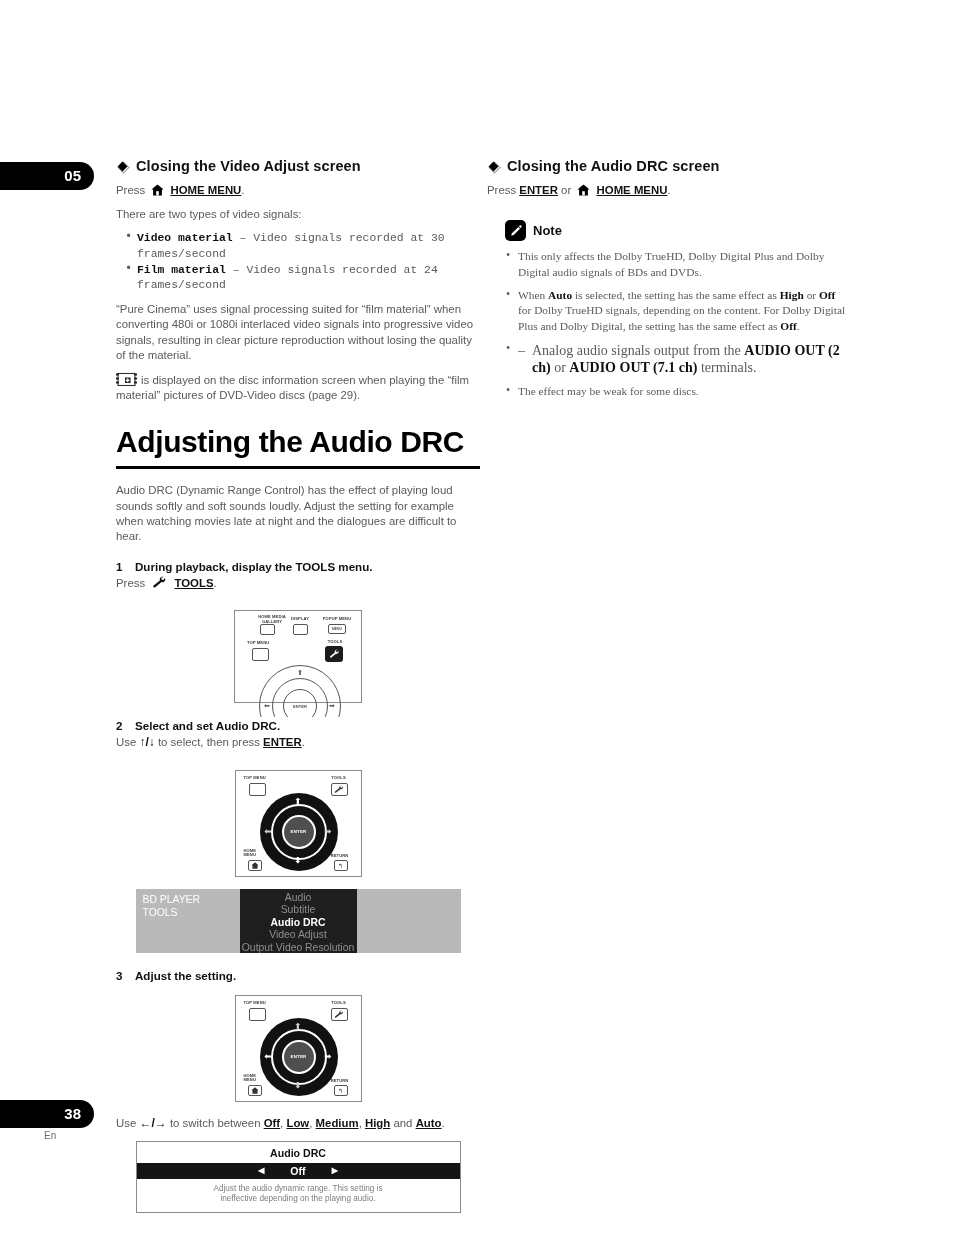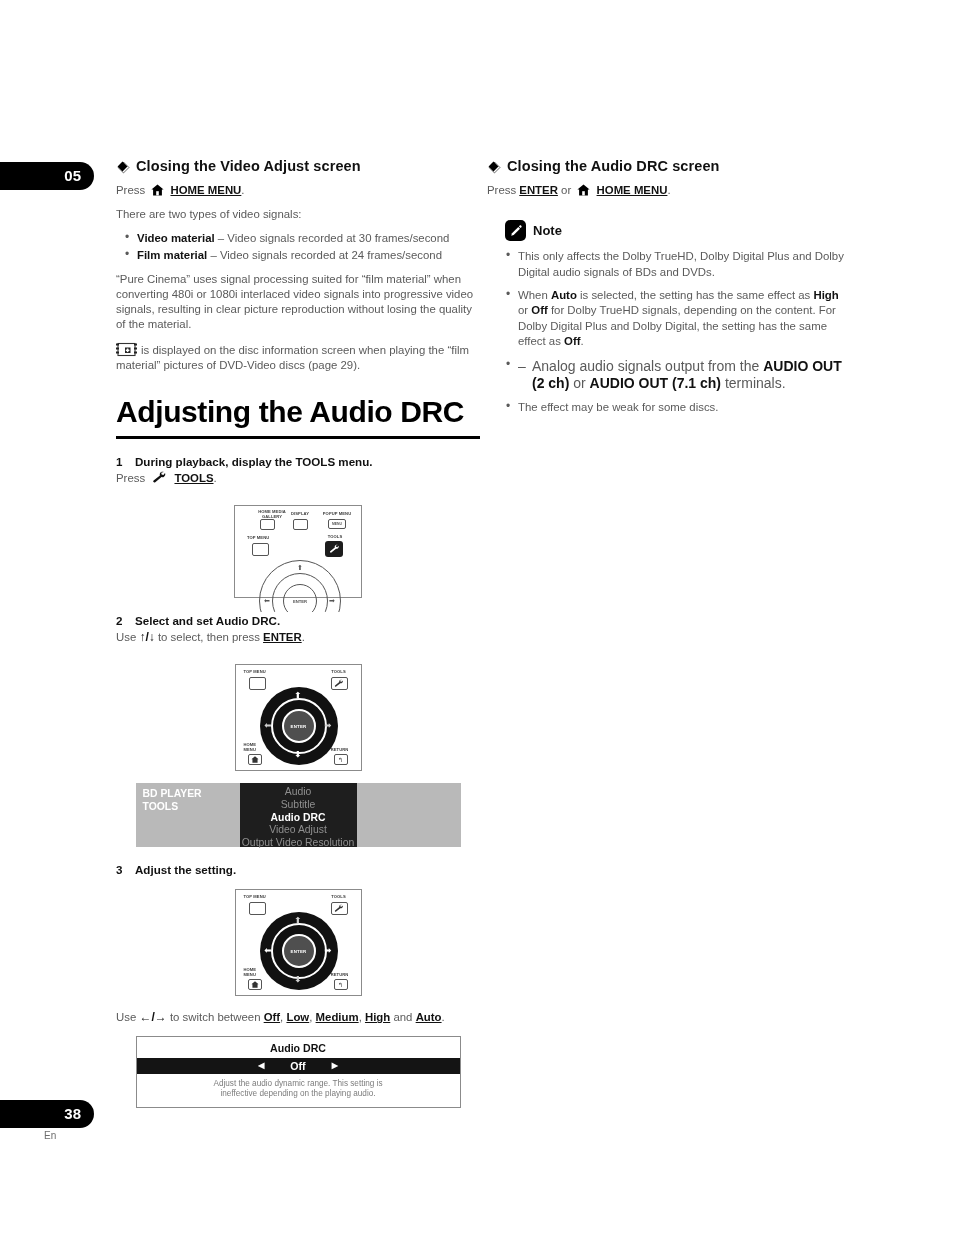--- a/index.html
+++ b/index.html
@@ -58,35 +58,35 @@
     background: none;
     border: 1.4px solid #000; transform: rotate(45deg) scale(.55);
   }
 
   p.body {
     font-size: 11.4px; line-height: 15.2px; color: #5a5a5a;
     margin: 0 0 9px 0;
   }
   p.body b, p.body strong { color: #111; font-weight: bold; text-decoration: underline; }
 
-  ul.dots { list-style: none; margin: 0 0 9px 0; padding: 0; }
+  ul.dots { list-style: none; margin: 0 0 9px 0; padding: 0; font-family: Liberation Mono, monospace; }
   ul.dots > li {
     font-size: 11.4px; line-height: 15.2px; color: #5a5a5a;
     position: relative; padding-left: 21px; margin-bottom: 1px;
   }
   ul.dots > li::before {
     content: "•"; position: absolute; left: 9px; top: -1px;
     color: #5a5a5a; font-size: 12px;
   }
   ul.dots > li b { color: #111; font-weight: bold; }
 
   ul.notelist { list-style: none; margin: 0; padding: 0; }
   ul.notelist > li {
     font-size: 11.4px; line-height: 15.4px; color: #5a5a5a;
-    position: relative; padding-left: 13px; margin-bottom: 8px;
+    position: relative; padding-left: 13px; margin-bottom: 8px; font-family: Liberation Serif, serif;
   }
   ul.notelist > li::before {
     content: "•"; position: absolute; left: 1px; top: -1px; font-size: 12px;
   }
   ul.notelist > li b { color: #111; font-weight: bold; }
   ul.dashlist { list-style: none; margin: 7px 0 0 0; padding: 0; }
   ul.dashlist > li {
     font-size: 14px; line-height: 17px; color: #5a5a5a;
     position: relative; padding-left: 14px; margin-bottom: 7px;
   }
@@ -177,21 +177,21 @@
   .dpad-arrow.on { color: #ffffff; }
 
   
   .osd-tools {
     position: relative; width: 325px; height: 64px;
     margin: 12px auto 0 auto; display: flex;
     font-size: 10.4px;
   }
   .osd-left {
     width: 104px; background: #b9b9b9; color: #ffffff;
-    font-weight: bold; padding: 4px 6px 4px 7px; line-height: 13px;
+    font-weight: normal; padding: 4px 6px 4px 7px; line-height: 13px;
     font-size: 10.4px;
   }
   .osd-mid {
     flex: 1; background: #1e1e1e; text-align: center;
     padding-top: 3px;
   }
   .osd-mid .item {
     color: #8f8f8f; line-height: 12.6px; font-size: 10.4px;
   }
   .osd-mid .item.sel { color: #ffffff; font-weight: bold; }
@@ -275,20 +275,21 @@
           <rect x="9" y="5.5" width="5.5" height="5.5" fill="#222"></rect>
           <rect x="10.8" y="6.5" width="1.6" height="3.6" fill="#fff"></rect>
           <rect x="9.8" y="7.6" width="3.6" height="1.4" fill="#fff"></rect>
         </svg>
       </span><span>is displayed on the disc information screen when playing the “film material” pictures of DVD-Video discs (page 29).</span>
     </p>
 
     <h1 class="title">Adjusting the Audio DRC</h1>
     <div class="title-rule"></div>
 
+    <p class="body">Audio DRC (Dynamic Range Control) has the effect of playing loud sounds softly and soft sounds loudly. Adjust the setting for example when watching movies late at night and the dialogues are difficult to hear.</p>
 
     <div class="step">
       <span class="num">1</span>
       <span>During playback, display the TOOLS menu.</span>
     </div>
     <p class="body">
       <span>Press</span>
       <span class="ic ic-tools">
         <svg width="15" height="13" viewBox="0 0 15 13">
             <path d="M11.8 1.1 c-1.4 -0.7 -3.1 -0.2 -3.8 1.2 -0.35 0.7 -0.35 1.45 -0.1 2.1 L1.6 9.4 c-0.5 0.45 -0.5 1.2 -0.05 1.7 0.45 0.5 1.2 0.5 1.7 0.05 l6.3 -5.1 c0.7 0.25 1.5 0.2 2.2 -0.15 1.4 -0.7 1.95 -2.4 1.25 -3.8 l-1.6 1.9 -1.8 -0.5 -0.35 -1.8 z" fill="#111"></path>

